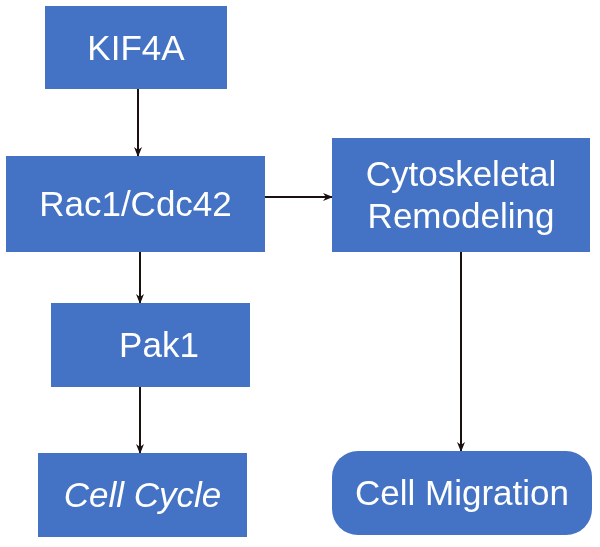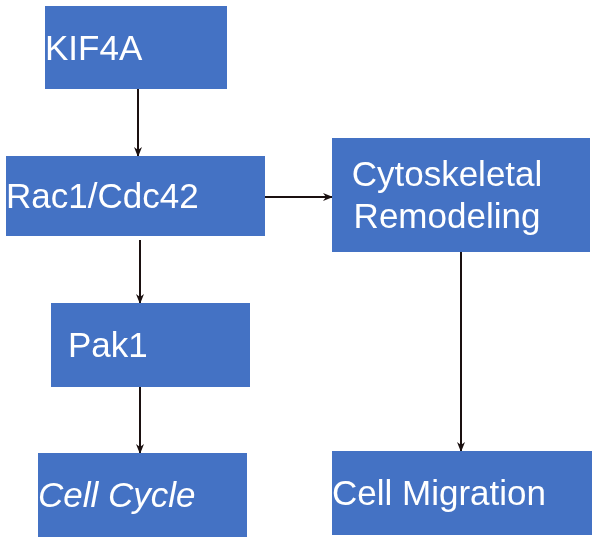--- a/index.html
+++ b/index.html
@@ -1,23 +1,23 @@
 <!DOCTYPE html>
 <html><head>
 <meta charset="utf-8">
 <style>
   html, body { margin:0; padding:0; background:#ffffff; }
   body { width:600px; height:547px; position:relative; overflow:hidden; font-family:"Liberation Sans", sans-serif; }
-  .node { position:absolute; background:#4472C4; color:#ffffff; display:flex; align-items:center; text-align:center; font-size:35px; line-height:1.2; }
+  .node { position:absolute; background:#4472C4; color:#ffffff; display:flex; align-items:center; justify-content:center; text-align:center; font-size:35px; line-height:1.2; }
   #n-kif4a { left:45px; top:6px; width:182px; height:83px; }
-  #n-rac { left:6px; top:156px; width:259px; height:80px; }
+  #n-rac { left:6px; top:156px; width:259px; height:96px; }
   #n-cyto { left:332px; top:138px; width:258px; height:114px; }
   #n-pak1 { left:51px; top:303px; width:182px; height:84px;padding-left:17px; }
   #n-cycle { left:38px; top:453px; width:209px; height:84px;font-style:italic; }
-  #n-mig { left:332px; top:451px; width:260px; height:84px; }
+  #n-mig { left:332px; top:451px; width:260px; height:84px;border-radius:26px; }
   svg.edges { position:absolute; left:0; top:0; }
 </style>
 </head>
 <body>
 
 <svg class="edges" width="600" height="547">
   <defs>
     <marker id="arr" markerWidth="10" markerHeight="10" refX="9" refY="5" orient="auto" markerUnits="userSpaceOnUse">
       <path d="M0,1 L10,5 L0,9 L3,5 Z" fill="#1a1010"></path>
     </marker>

